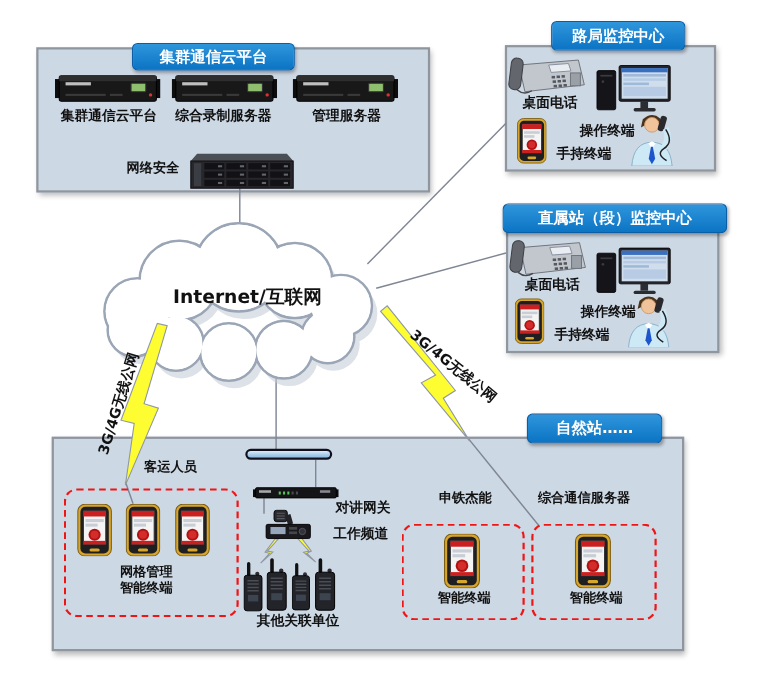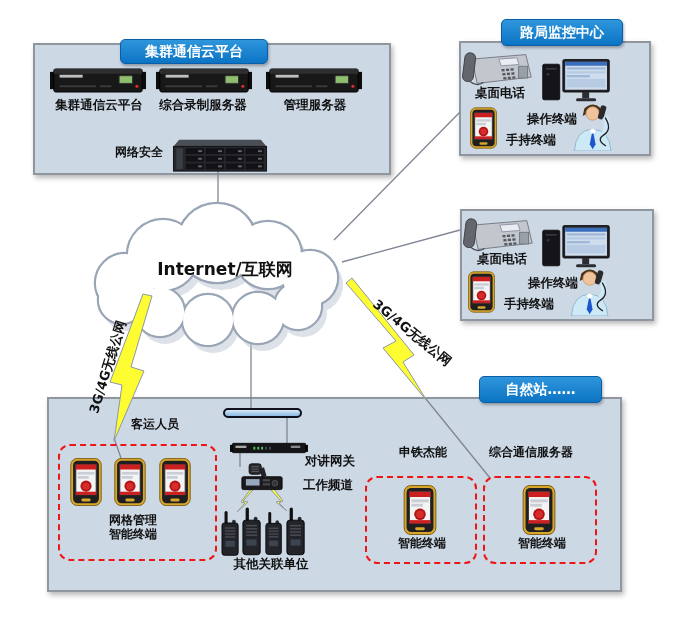--- a/index.html
+++ b/index.html
@@ -231,20 +231,21 @@
     <g fill="#fdfd32" stroke="#8e97a8" stroke-width="1">
       <polygon points="152,296 131,367 144,371 114,441 122,385 110,382 143,294"></polygon>
       <polygon points="346,283 396,341 383,348 427,401 403,362 414,355 352,278"></polygon>
       <polygon points="253,490 243,501 248,502 237,512 245,503 241,502 250,490"></polygon>
       <polygon points="271,490 281,501 276,502 287,511 279,503 283,501 274,489"></polygon>
     </g>
   </svg>
 
   <div class="hdr" style="left:120px;top:39px;width:146px;height:23px;">集群通信云平台</div>
   <div class="hdr" style="left:501px;top:19px;width:120px;height:25px;">路局监控中心</div>
+  <div class="hdr" style="left:457px;top:185px;width:202px;height:25px;">直属站（段）监控中心</div>
   <div class="hdr" style="left:479px;top:376px;width:121px;height:25px;">自然站……</div>
 
   <svg class="ic" style="left:50px;top:66px;width:96px;height:29px;">
       <use href="#sym-server"></use>
     </svg>
   <svg class="ic" style="left:156px;top:66px;width:96px;height:29px;">
       <use href="#sym-server"></use>
     </svg>
   <svg class="ic" style="left:266px;top:66px;width:96px;height:29px;">
       <use href="#sym-server"></use>

